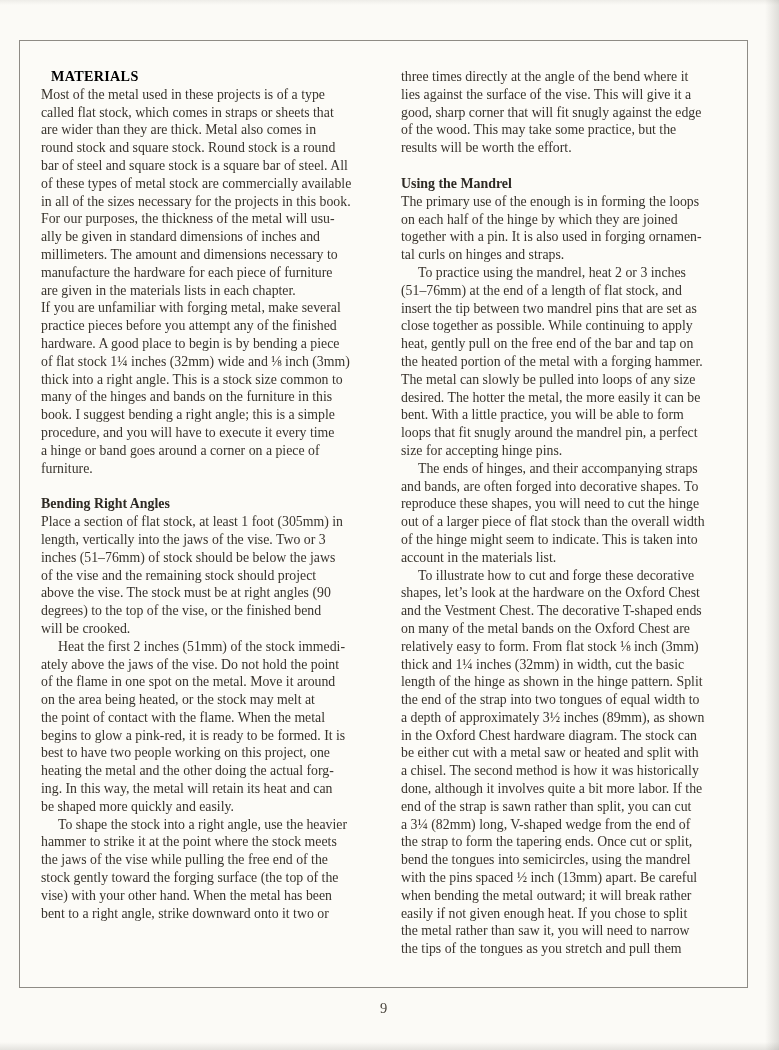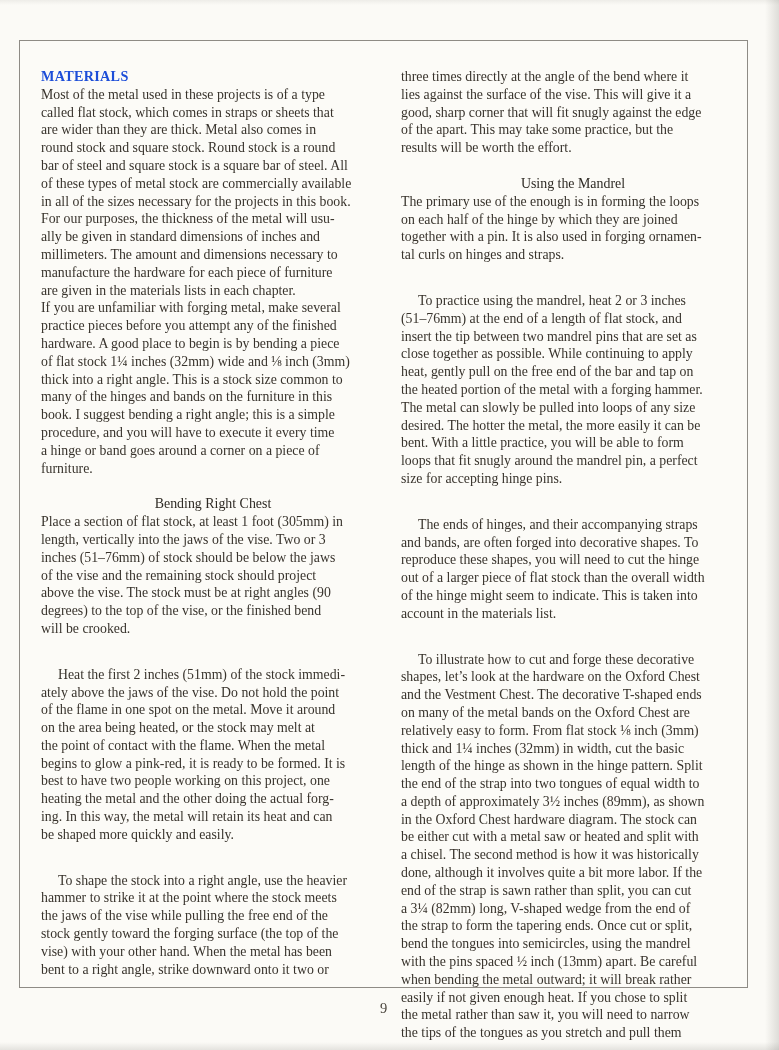--- a/index.html
+++ b/index.html
@@ -56,40 +56,38 @@
   .col {
     width: 344px;
     color: #38332c;
     font-size: 13.8px;
     line-height: 17.8px;
   }
   .heading {
     font-weight: bold;
     font-size: 14.2px;
     letter-spacing: 0.3px;
-    color: #1d4ed8;
-    margin: 18px 0 0 0;
+    color: #000000;
+    margin: 18px 0 0 10px;
   }
   .subheading {
-    font-weight: normal;
+    font-weight: bold;
     font-size: 13.9px;
     color: #2e2a24;
     margin: 18px 0 0 0;
-    text-align: center;
   }
   .col > .heading:first-child {
     margin-top: 0;
   }
   .para {
     margin: 0;
     white-space: pre-line;
   }
   .para.indent {
     text-indent: 17px;
-    margin-top: 28px;
   }
   .folio {
     position: absolute;
     left: 19px;
     top: 1000px;
     width: 729px;
     text-align: center;
     font-size: 14.5px;
     color: #4a453d;
   }
@@ -123,21 +121,21 @@
 practice pieces before you attempt any of the finished
 hardware. A good place to begin is by bending a piece
 of flat stock 1¼ inches (32mm) wide and ⅛ inch (3mm)
 thick into a right angle. This is a stock size common to
 many of the hinges and bands on the furniture in this
 book. I suggest bending a right angle; this is a simple
 procedure, and you will have to execute it every time
 a hinge or band goes around a corner on a piece of
 furniture.</p>
 
-      <h3 class="subheading">Bending Right Chest</h3>
+      <h3 class="subheading">Bending Right Angles</h3>
       <p class="para">Place a section of flat stock, at least 1 foot (305mm) in
 length, vertically into the jaws of the vise. Two or 3
 inches (51–76mm) of stock should be below the jaws
 of the vise and the remaining stock should project
 above the vise. The stock must be at right angles (90
 degrees) to the top of the vise, or the finished bend
 will be crooked.</p>
       <p class="para indent">Heat the first 2 inches (51mm) of the stock immedi-
 ately above the jaws of the vise. Do not hold the point
 of the flame in one spot on the metal. Move it around
@@ -153,21 +151,21 @@
 the jaws of the vise while pulling the free end of the
 stock gently toward the forging surface (the top of the
 vise) with your other hand. When the metal has been
 bent to a right angle, strike downward onto it two or</p>
     </div>
 
     <div class="col">
       <p class="para">three times directly at the angle of the bend where it
 lies against the surface of the vise. This will give it a
 good, sharp corner that will fit snugly against the edge
-of the apart. This may take some practice, but the
+of the wood. This may take some practice, but the
 results will be worth the effort.</p>
 
       <h3 class="subheading">Using the Mandrel</h3>
       <p class="para">The primary use of the enough is in forming the loops
 on each half of the hinge by which they are joined
 together with a pin. It is also used in forging ornamen-
 tal curls on hinges and straps.</p>
       <p class="para indent">To practice using the mandrel, heat 2 or 3 inches
 (51–76mm) at the end of a length of flat stock, and
 insert the tip between two mandrel pins that are set as

